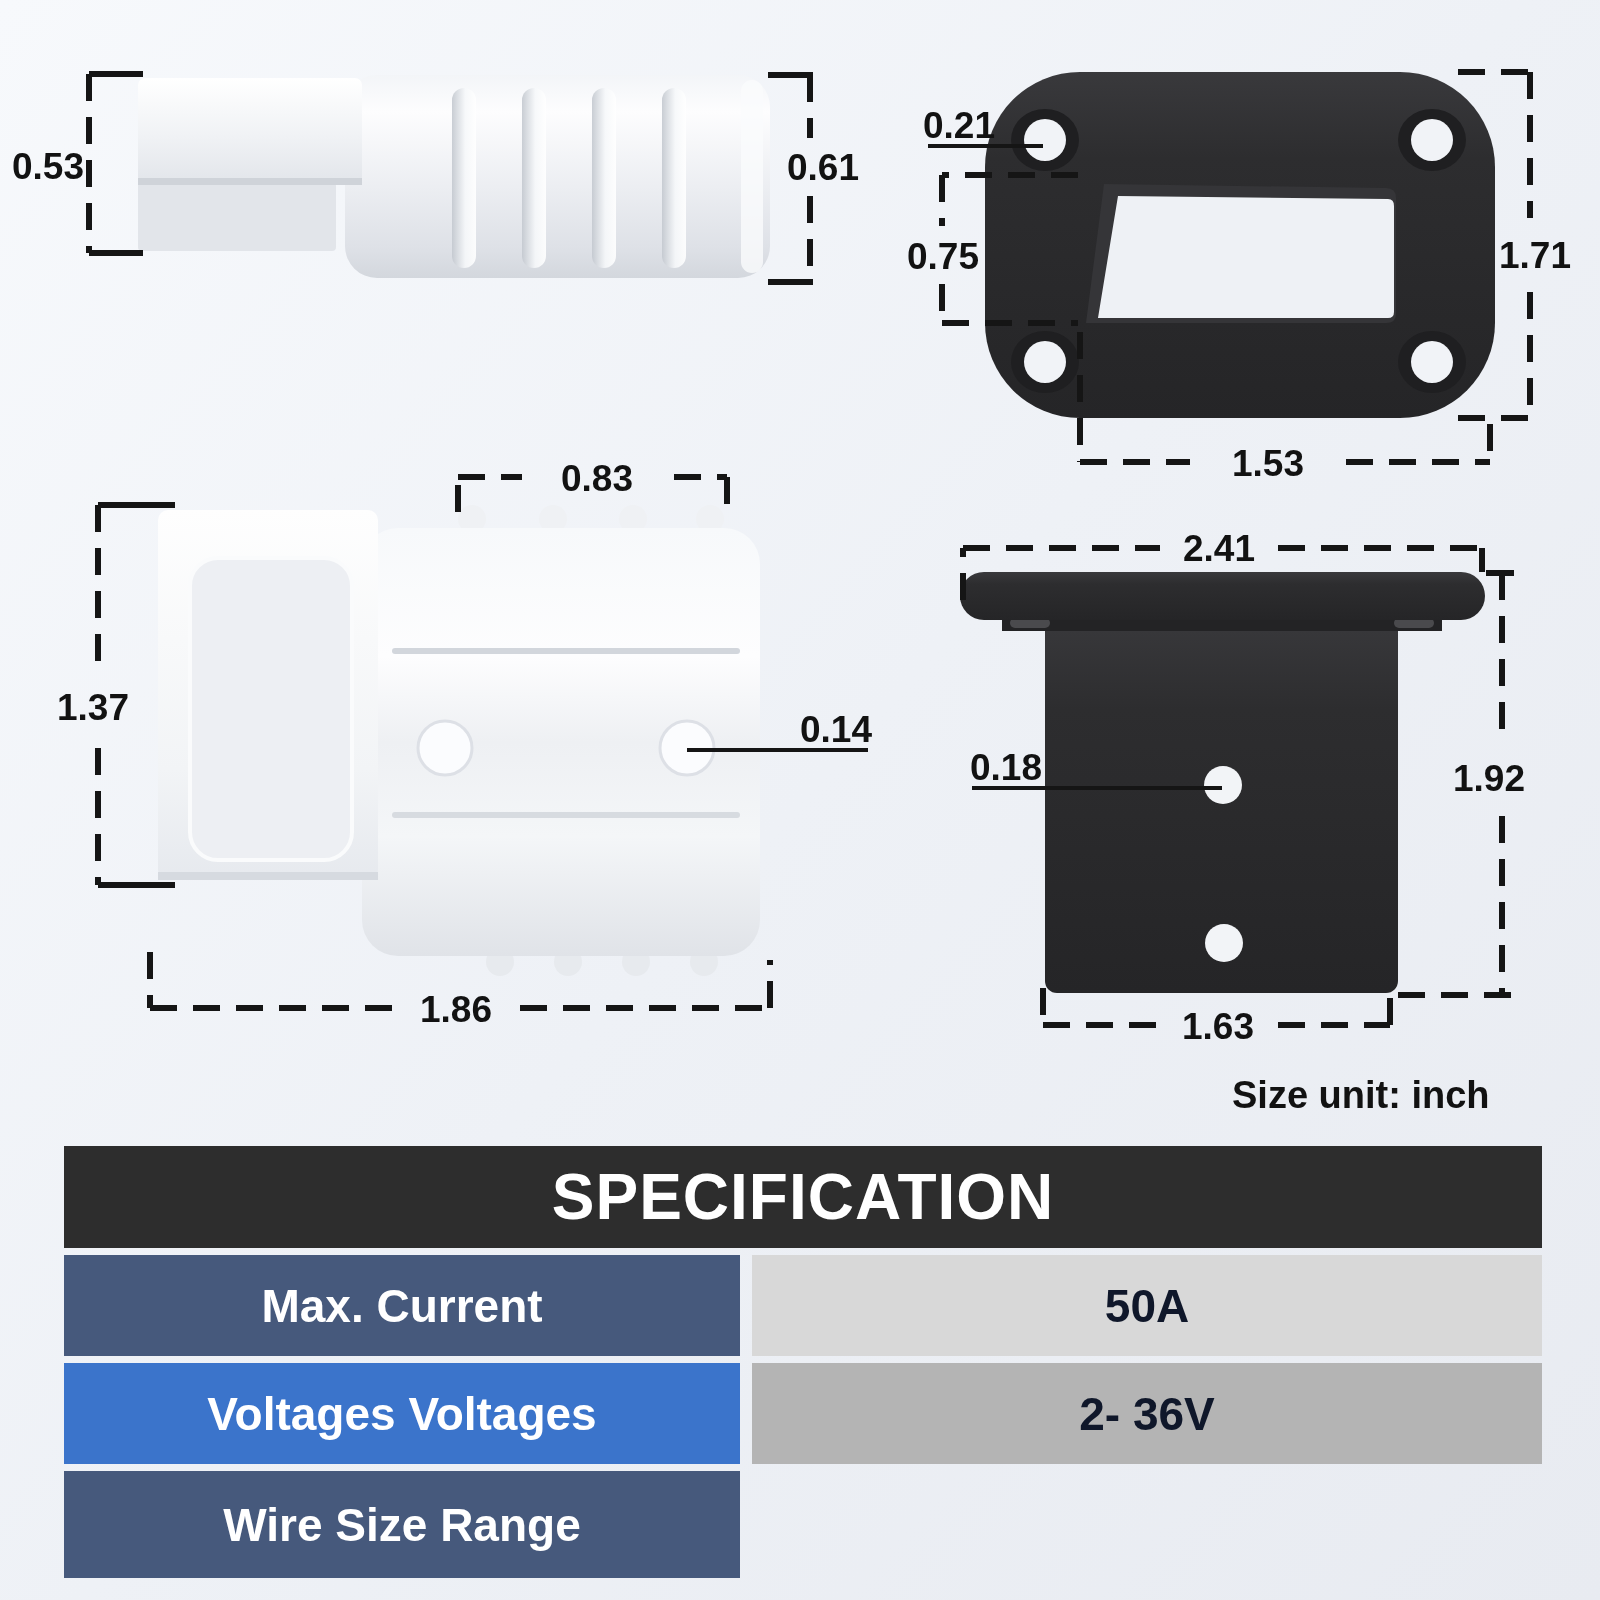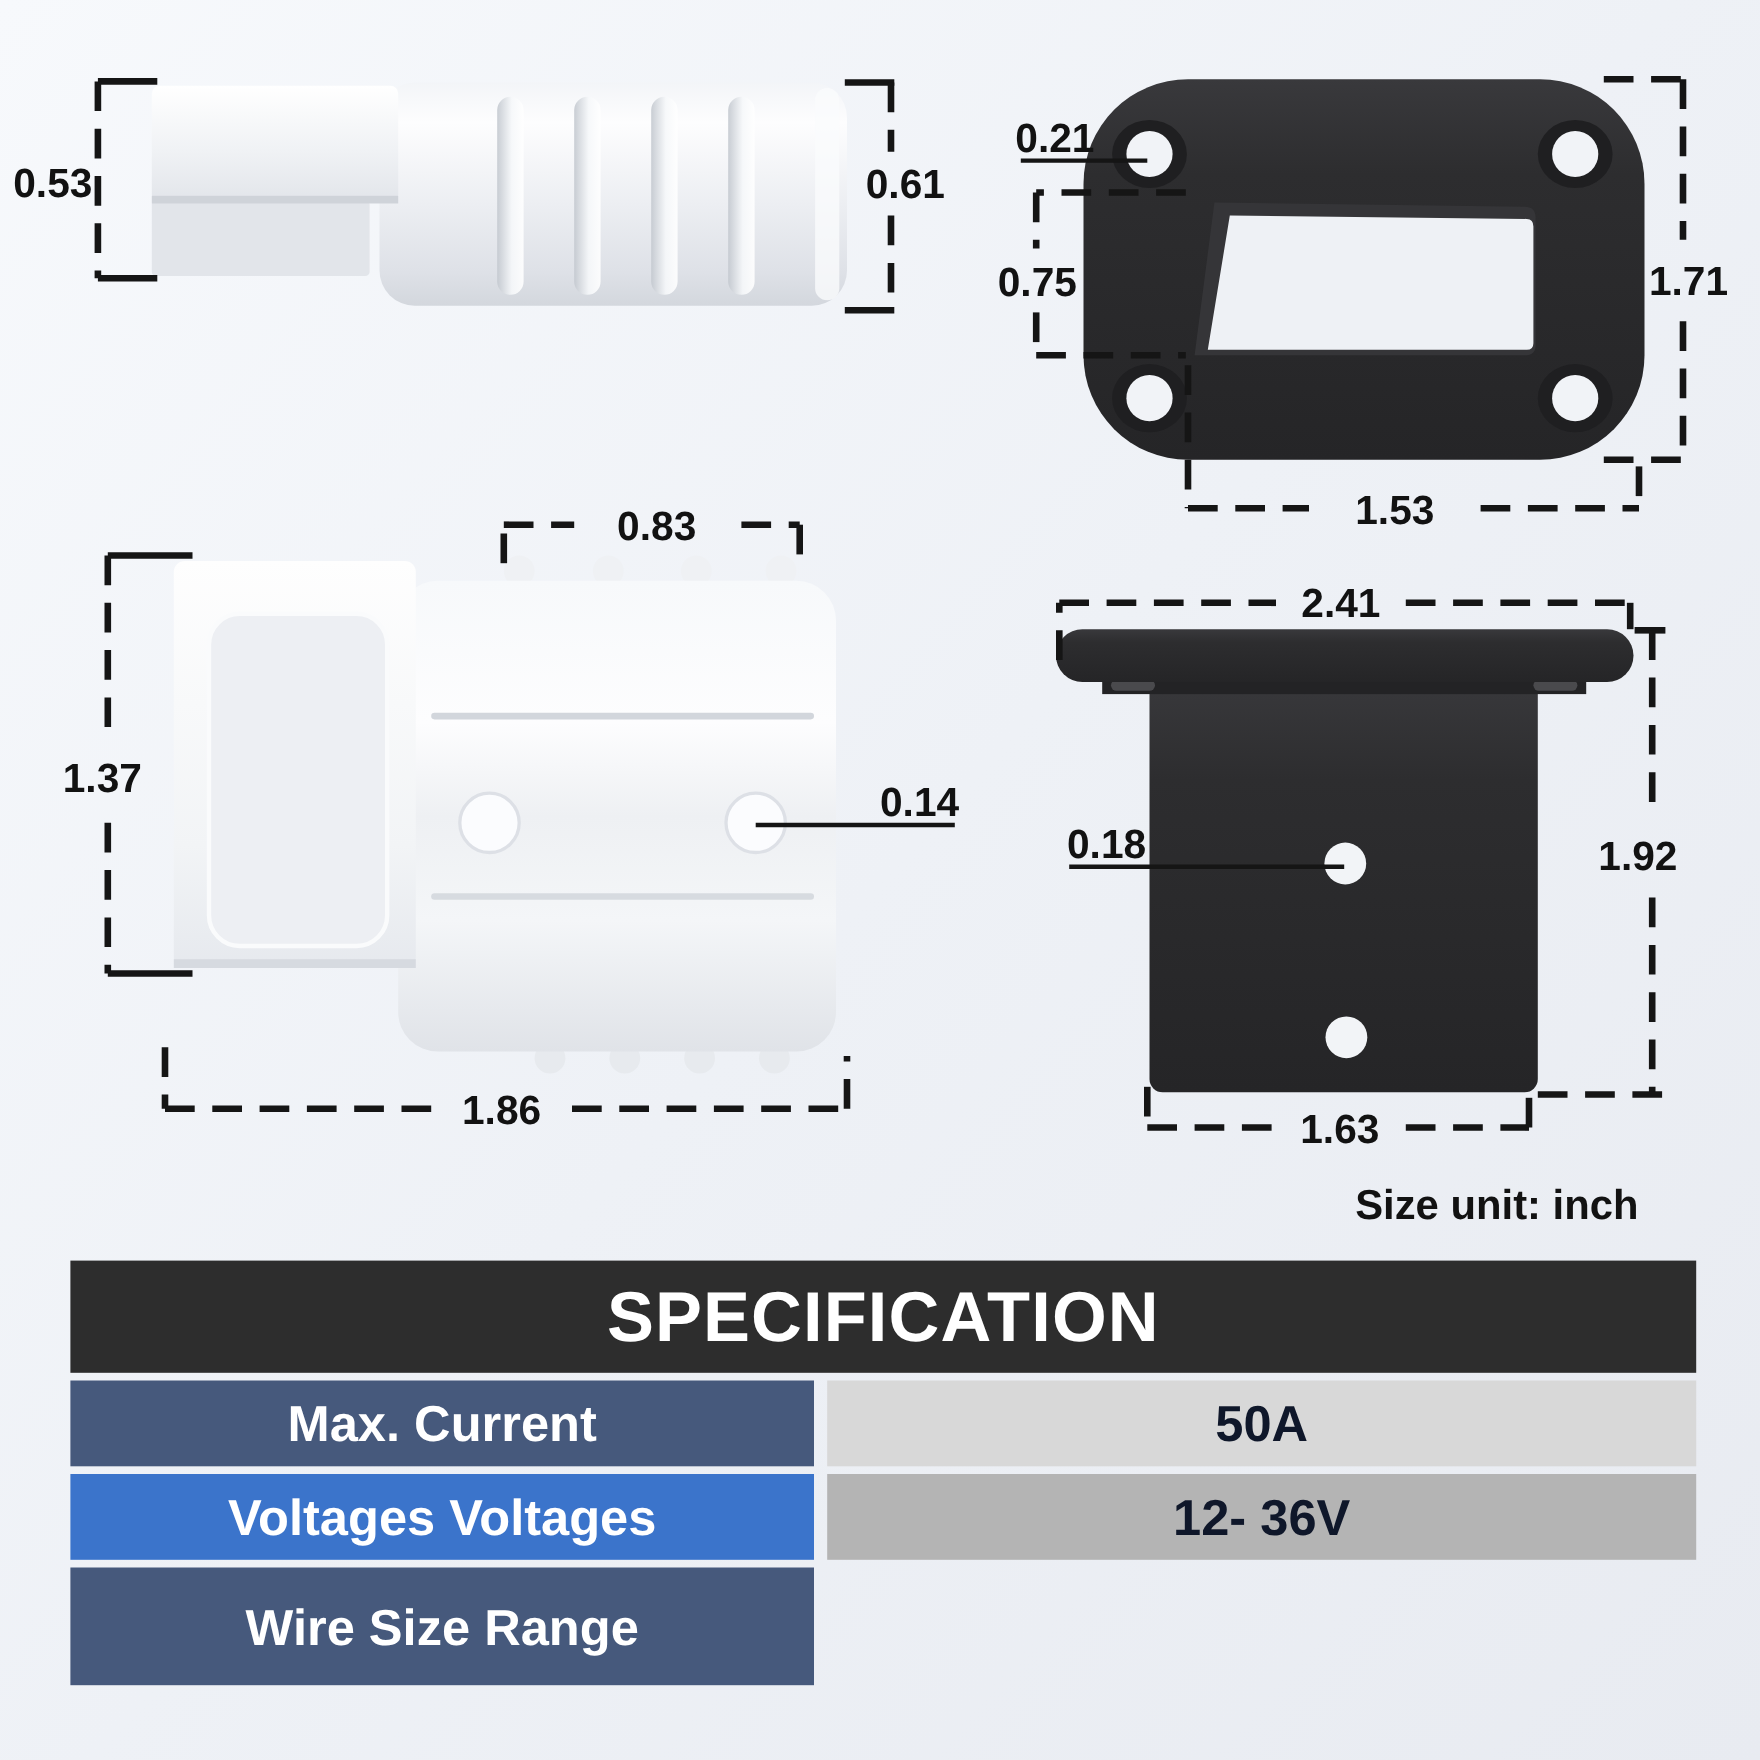--- a/index.html
+++ b/index.html
@@ -16,21 +16,21 @@
   .leader{stroke:#151515;stroke-width:4;fill:none;}
 
   #spec-table{position:absolute;left:64px;top:1146px;width:1478px;display:flex;flex-direction:column;}
   #spec-header{height:102px;background:#2d2d2d;color:#ffffff;display:flex;align-items:center;justify-content:center;
     font-size:64px;font-weight:700;letter-spacing:1px;}
   .spec-row{display:flex;margin-top:7px;}
   .spec-row .cell-label{width:676px;display:flex;align-items:center;justify-content:center;
     color:#ffffff;font-size:46px;font-weight:700;}
   .spec-row .cell-value{width:790px;margin-left:12px;display:flex;align-items:center;justify-content:center;
     color:#0f172a;font-size:46px;font-weight:700;}
-  .spec-row{height:78px;}
+  .spec-row{height:101px;}
   .spec-row:last-child{height:107px;border-radius:24px;}
   .spec-row:nth-child(2) .cell-label{background:#46597c;}
   .spec-row:nth-child(2) .cell-value{background:#d8d8d8;}
   .spec-row:nth-child(3) .cell-label{background:#3b74cb;}
   .spec-row:nth-child(3) .cell-value{background:#b4b4b4;}
   .spec-row:nth-child(4) .cell-label{background:#46597c;}
   .spec-row:nth-child(4) .cell-value{background:#d8d8d8;}
 </style>
 </head>
 <body>
@@ -208,19 +208,19 @@
 <div id="spec-table">
   <div id="spec-header">SPECIFICATION</div>
 
   <div class="spec-row">
     <div class="cell-label">Max. Current</div>
     <div class="cell-value">50A</div>
   </div>
 
   <div class="spec-row">
     <div class="cell-label">Voltages Voltages</div>
-    <div class="cell-value">12- 36V</div>
+    <div class="cell-value">2- 36V</div>
   </div>
 
   <div class="spec-row">
     <div class="cell-label">Wire Size Range</div>
   </div>
 </div>
 
 </body></html>

